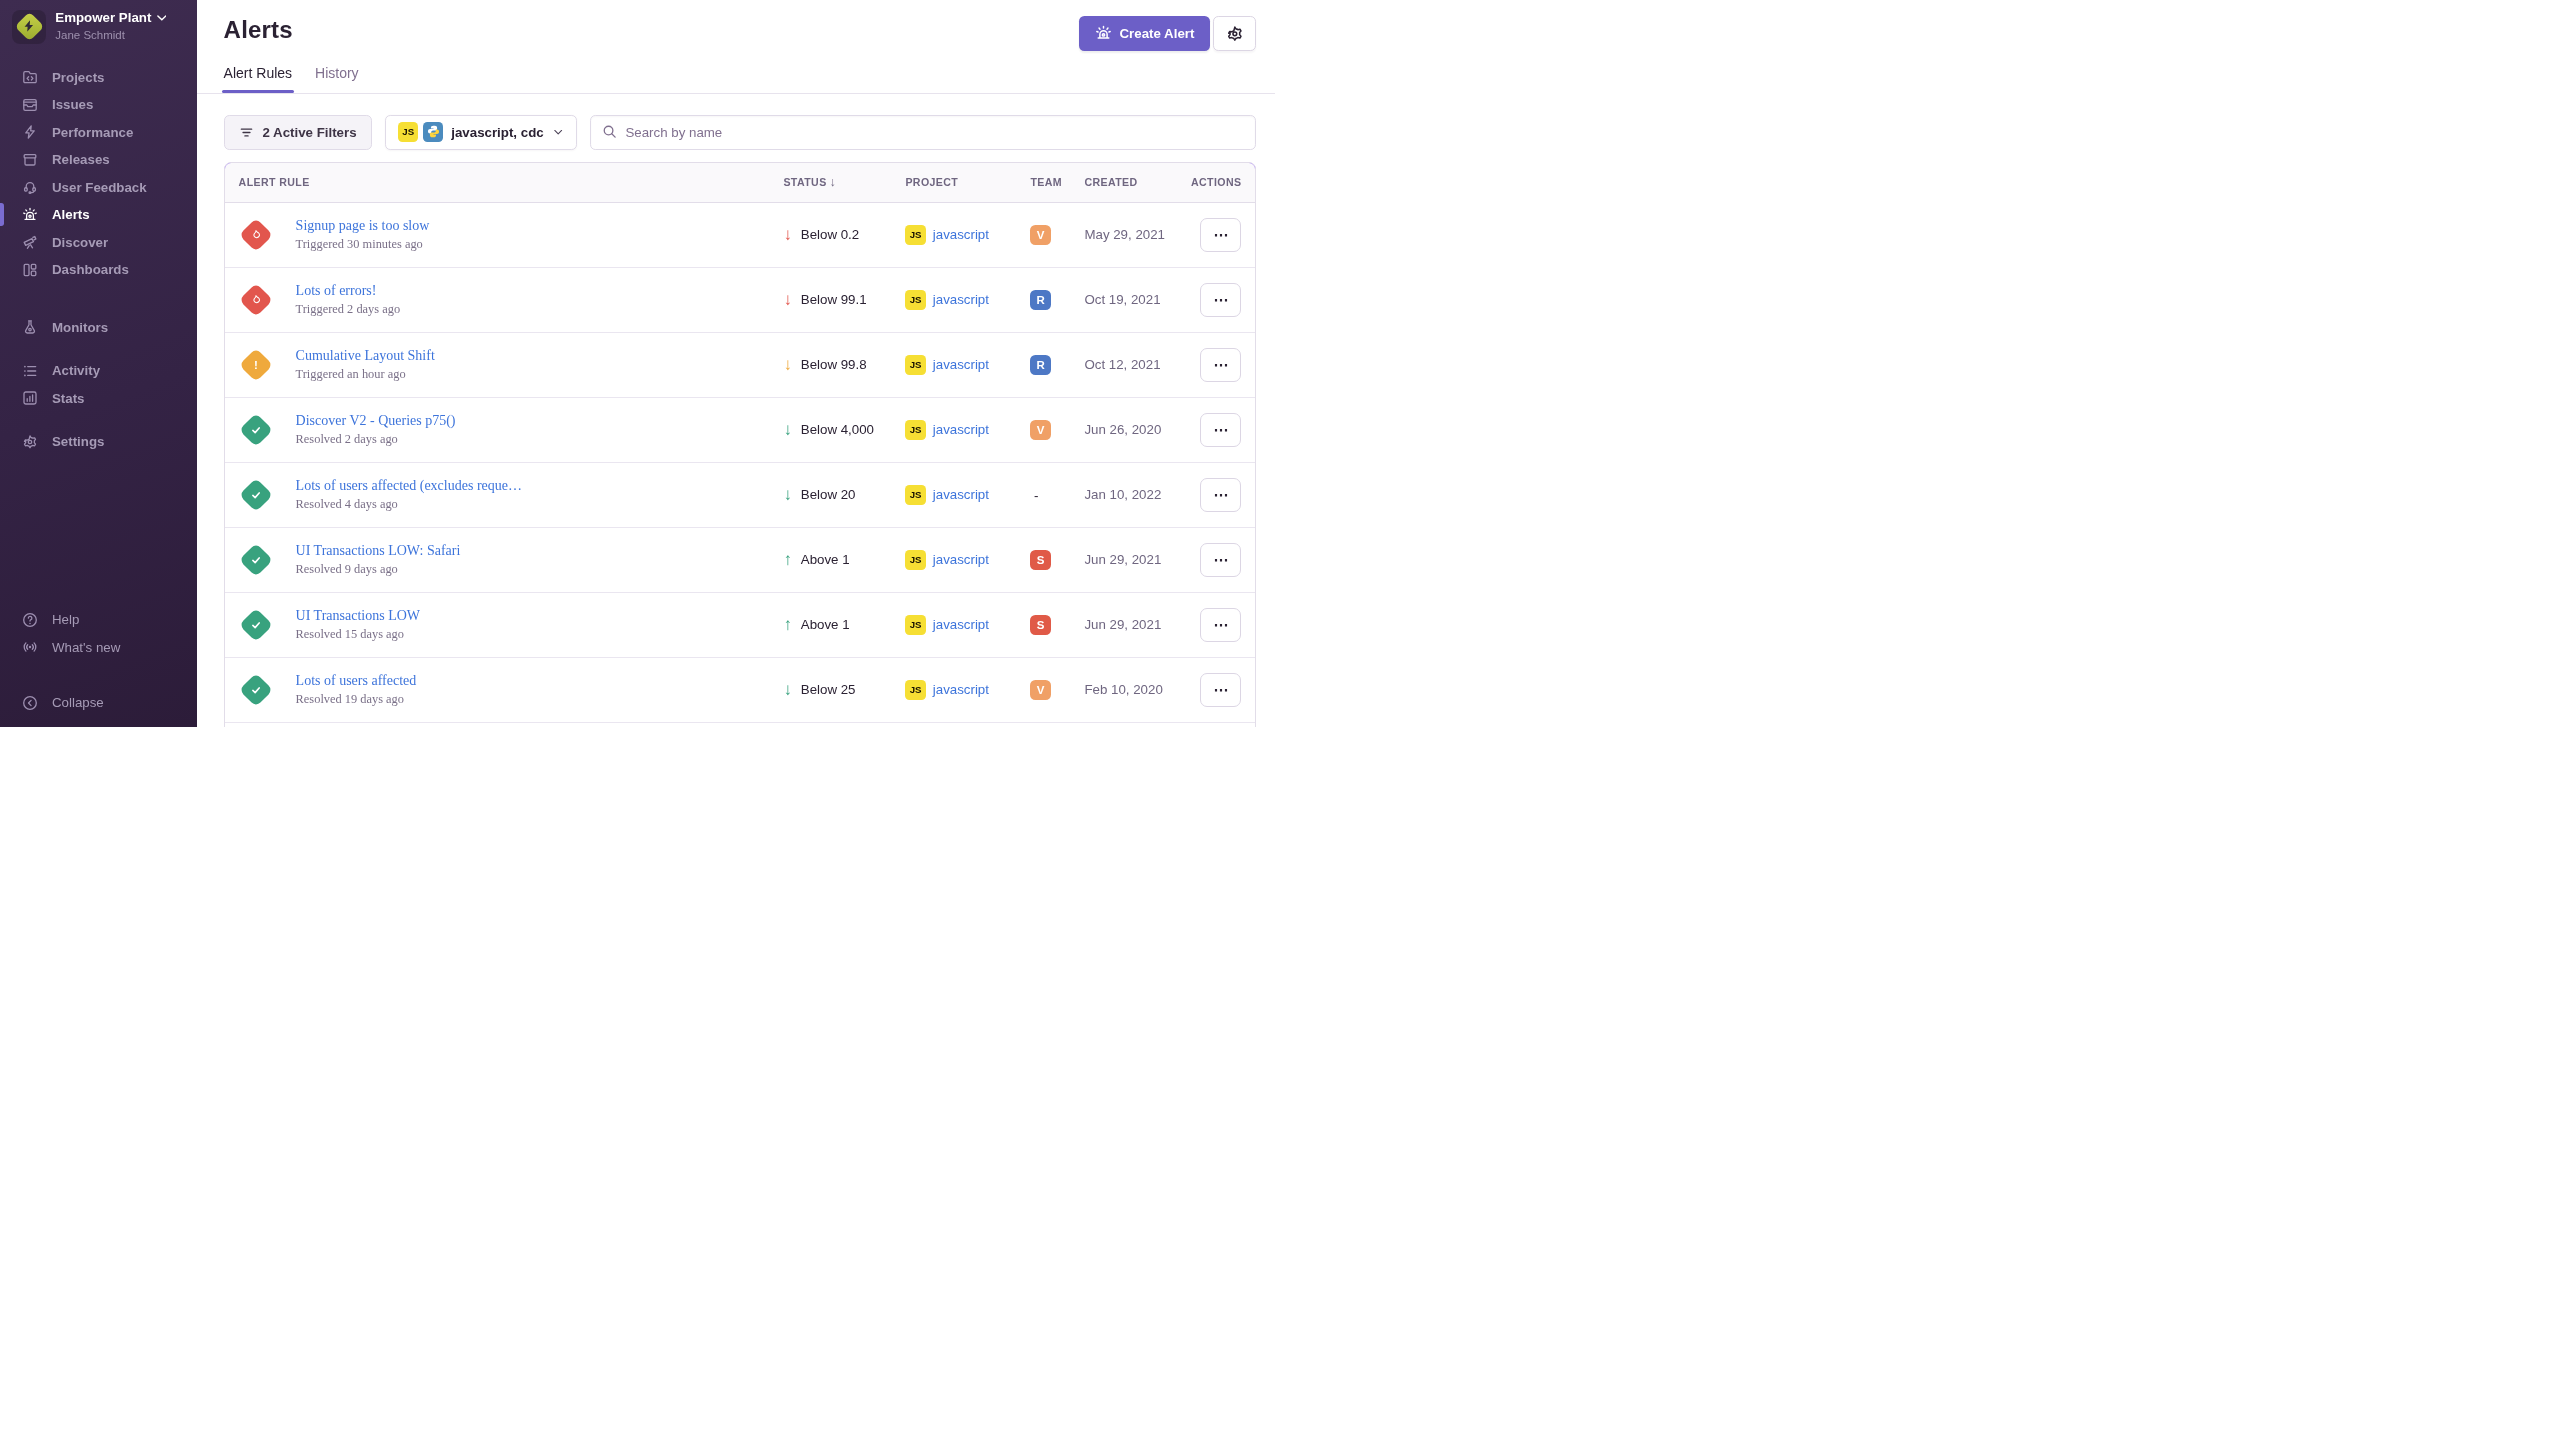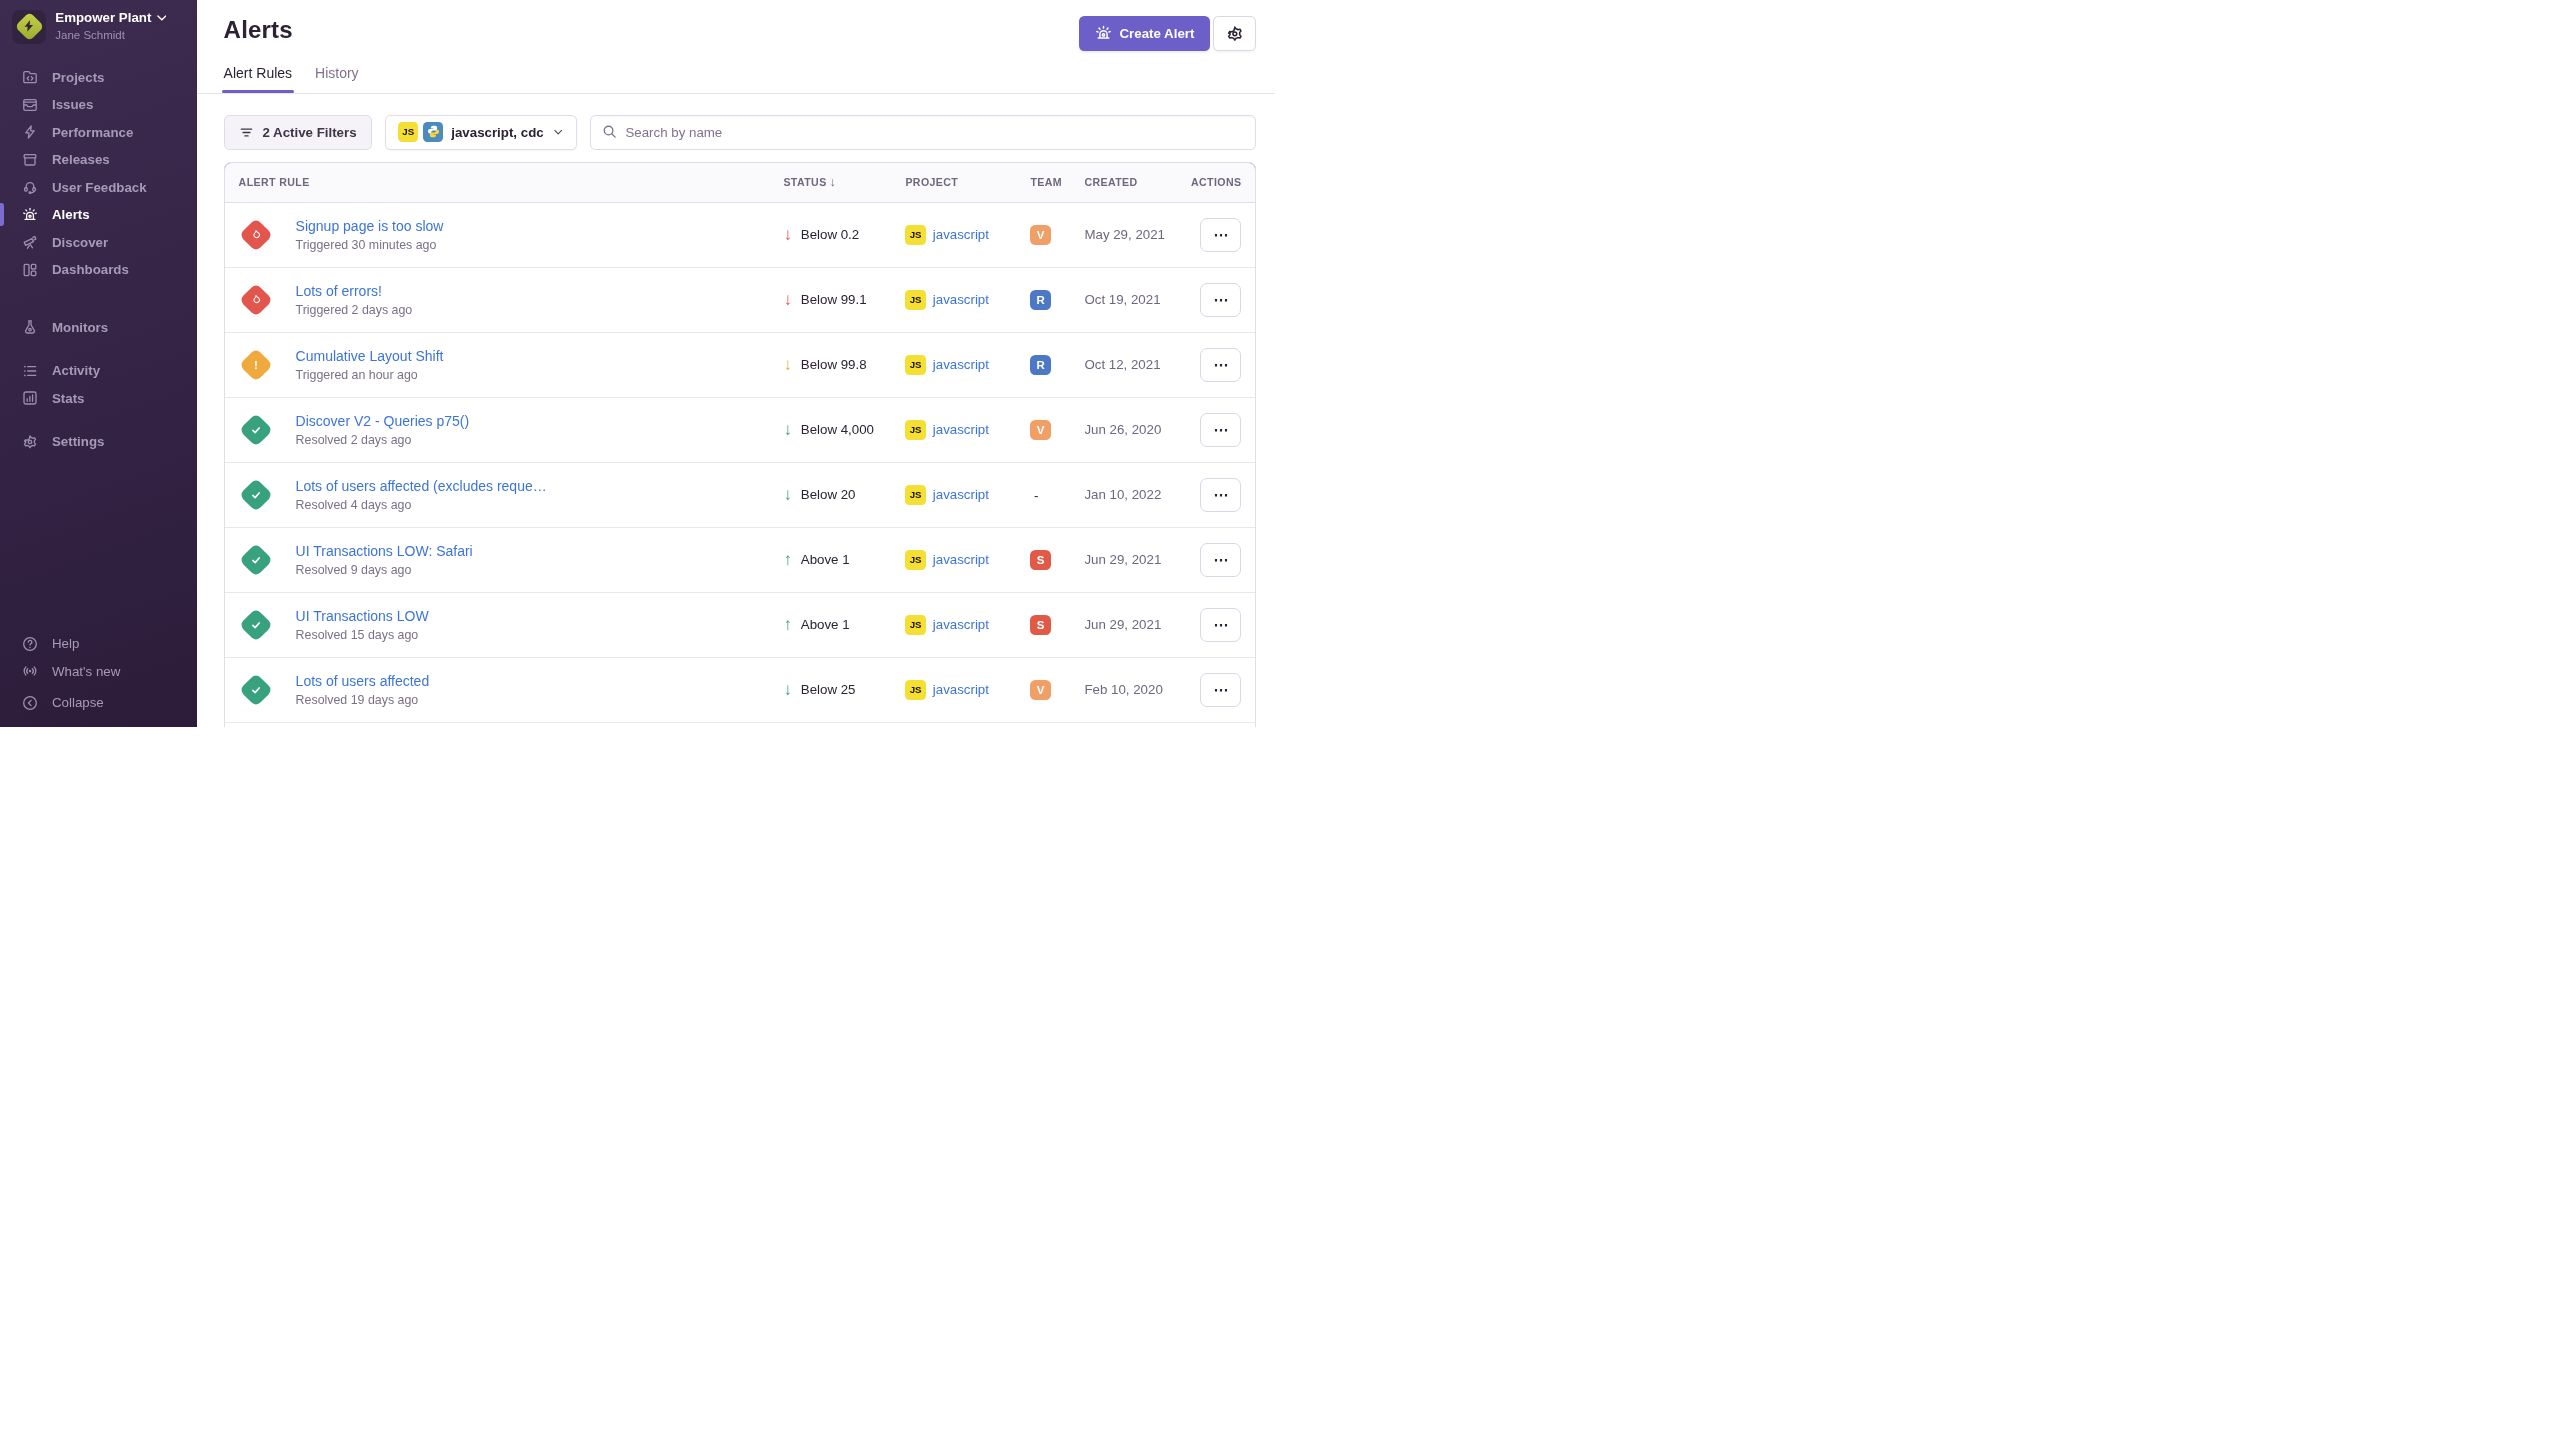--- a/index.html
+++ b/index.html
@@ -77,21 +77,21 @@
   .th-rule { grid-column:1/3; }
   .th-status { display:flex; align-items:center; gap:3px; }
   .sort-arrow { font-size:12.4px; font-weight:400; color:#6f6680; }
   .trow { display:grid; grid-template-columns:57px minmax(0,1fr) 122px 125px 54px 97px 60px;
     align-items:center; padding:0 14px; height:65px; border-bottom:0.9px solid #eae6f0; background:#fff; }
   .diamond { width:24px; height:24px; border-radius:6.2px; transform:rotate(45deg);
     display:flex; align-items:center; justify-content:center; margin-left:5.3px; }
   .diamond-inner { transform:rotate(-45deg); color:#fff; width:14px; height:14px;
     display:flex; align-items:center; justify-content:center; }
   .diamond-inner .excl { font-weight:700; font-size:11.5px; color:#fff; }
-  .cell-name { min-width:0; padding-right:10.6px; }
+  .cell-name { min-width:0; padding-right:10.6px;font-family:Liberation Serif, serif; }
   .row-title { display:block; color:#3d74db; font-size:14px; text-decoration:none; cursor:pointer;
     white-space:nowrap; overflow:hidden; text-overflow:ellipsis; margin-bottom:3.5px; }
   .row-detail { color:#7a7088; font-size:12.4px; }
   .cell-status { display:flex; align-items:center; gap:8.9px; font-size:13.3px; color:#2b2233; }
   .arrow { font-size:17px; line-height:1; }
   .cell-project { display:flex; align-items:center; gap:7px; }
   .platform-badge { width:20.4px; height:20.4px; border-radius:4.4px; display:flex; align-items:center;
     justify-content:center; font-size:9.7px; font-weight:800; color:#151000; flex:0 0 auto; }
   .platform-badge.js { background:#f6df34; }
   .platform-badge.py { background:#4b8bbe; margin-left:-3.5px; }
@@ -272,21 +272,21 @@
   <div class="nav-item">
     <span class="nav-icon">
           <svg class="svg-i" viewBox="0 0 16 16" fill="none" stroke="currentColor" stroke-width="1.3" stroke-linecap="round" stroke-linejoin="round">
             <circle cx="8" cy="8" r="1.2" fill="currentColor" stroke="none"></circle>
             <path d="M5.7 5.7a3.3 3.3 0 0 0 0 4.6M10.3 5.7a3.3 3.3 0 0 1 0 4.6M3.9 3.9a5.8 5.8 0 0 0 0 8.2M12.1 3.9a5.8 5.8 0 0 1 0 8.2"></path>
           </svg>
         </span>
     <span class="nav-label">What's new</span>
   </div>
 
-  <div class="nav-item" style="margin-top: 4px;">
+  <div class="nav-item" style="margin-top: 28px;">
     <span class="nav-icon">
           <svg class="svg-i" viewBox="0 0 16 16" fill="none" stroke="currentColor" stroke-width="1.3" stroke-linecap="round" stroke-linejoin="round">
             <circle cx="8" cy="8" r="6.3"></circle>
             <path d="M9.1 5.4 6.5 8l2.6 2.6"></path>
           </svg>
         </span>
     <span class="nav-label">Collapse</span>
   </div>
 </div>
 </nav>

